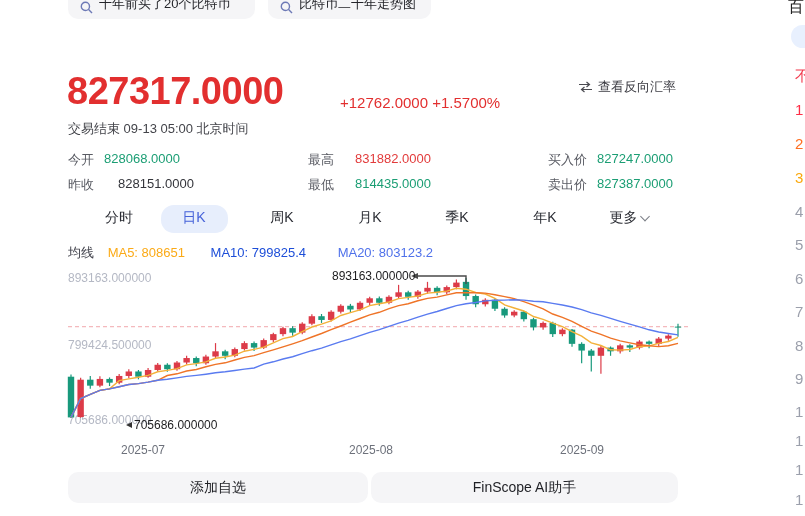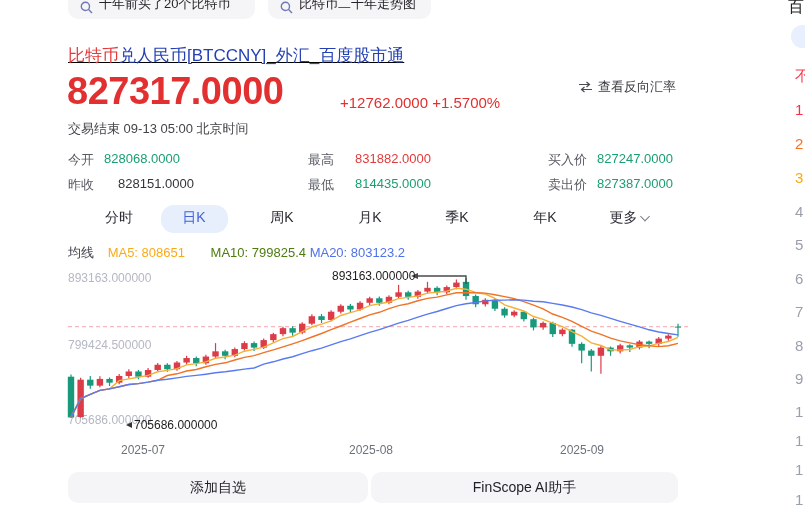--- a/index.html
+++ b/index.html
@@ -42,21 +42,21 @@
   .tab-pill { position:absolute; left:161px; top:205px; width:67px; height:28px;
               background:#e7eefc; border-radius:13px; z-index:1; }
   .tab.active { color:#4662d9; }
   .caret { width:7px; height:7px; border-right:1.5px solid #7a7d85; border-bottom:1.5px solid #7a7d85;
            transform:rotate(45deg); margin-top:-4px; }
 
   
   .ma-row { position:absolute; left:68px; top:244px; font-size:13px; white-space:nowrap; }
   .ma-row .ma-t { color:#40414b; margin-right:10px; }
   .ma5 { color:#fbaa17; margin-right:22px; }
-  .ma10 { color:#4d7c0f; }
+  .ma10 { color:#1d4ed8; margin-right:28px; }
   .ma20 { color:#4f71ea; }
 
   
   .axis-y { position:absolute; left:68px; font-size:12px; color:#b4b8c4; }
   .ann { position:absolute; font-size:12px; color:#1d1d1f; }
   .axis-x { position:absolute; top:443px; transform:translateX(-50%); font-size:12px; color:#6d717b; }
   #chart-svg { position:absolute; left:0; top:262px; }
 
   
   .fbtn { position:absolute; top:472px; height:31px; background:#f5f5f7; border-radius:10px;
@@ -85,23 +85,20 @@
     <span class="txt">十年前买了20个比特币</span>
   </div>
   <div class="chip chip2">
     <svg class="mag" width="13" height="13" viewBox="0 0 13 13">
       <circle cx="5.4" cy="5.4" r="4.1" fill="none" stroke="#6d79b6" stroke-width="1.4"></circle>
       <line x1="8.6" y1="8.6" x2="12" y2="12" stroke="#6d79b6" stroke-width="1.4"></line>
     </svg>
     <span class="txt">比特币二十年走势图</span>
   </div>
 
-  <div class="title">
-    <span class="hl">比特币</span><span class="rest">兑人民币[BTCCNY]_外汇_百度股市通</span>
-  </div>
 
   <div class="price">827317.0000</div>
   <div class="change">
     <span>+12762.0000</span>
     <span>+1.5700%</span>
   </div>
 
   <div class="reverse">
     <svg width="15" height="12" viewBox="0 0 15 12">
       <path d="M1 3.5 h10 M8.5 1 L11.5 3.5 L8.5 6" fill="none" stroke="#4a4a50" stroke-width="1.2"></path>

